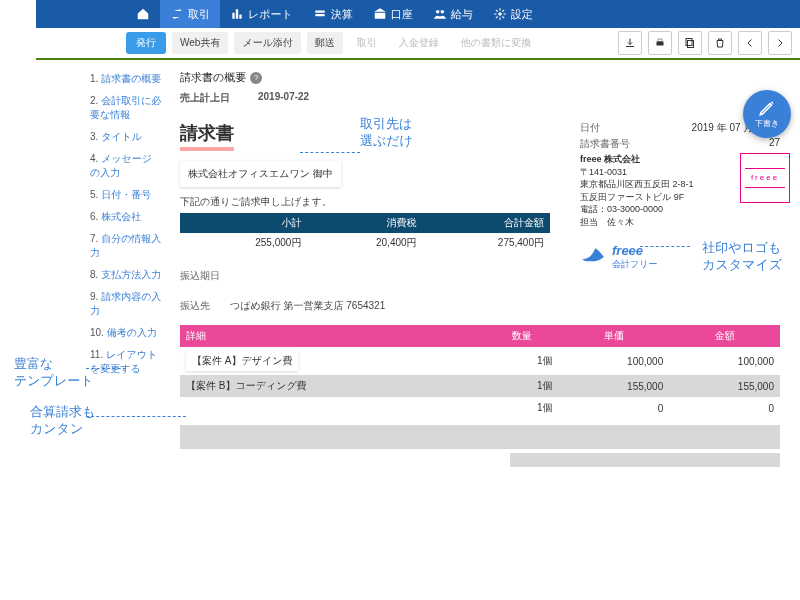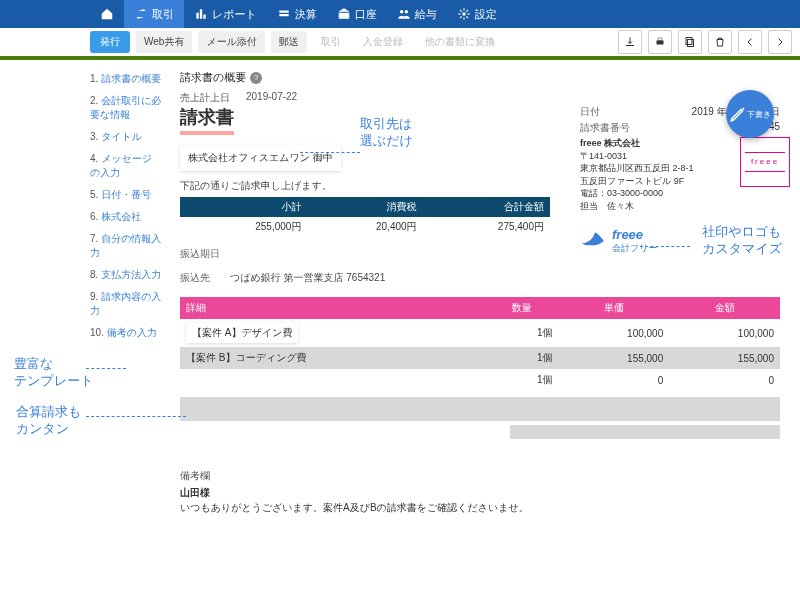--- a/index.html
+++ b/index.html
@@ -1,62 +1,62 @@
 <!DOCTYPE html>
 <html><head>
 <meta charset="utf-8">
 <style>
   * { box-sizing: border-box; margin: 0; padding: 0; }
   body { font-family: "Hiragino Sans", "Meiryo", sans-serif; font-size: 11px; color: #333; background: #fff; }
-  .viewport { width: 800px; height: 600px; position: relative; overflow: hidden; margin: 0 auto; }
+  .viewport { width: 800px; height: 600px; position: relative; overflow: hidden; margin: 0 auto; padding-left: 36px; }
 
   
   .topnav { background: #1a5ba8; display: flex; align-items: stretch; height: 28px; color: #fff; padding-left: 90px;}
   .topnav .nav-item { display: flex; align-items: center; padding: 0 10px; gap: 4px; cursor: pointer; }
   .topnav .nav-item.active { background: #3a80d8; }
   .topnav .nav-icon { width: 14px; height: 14px; display: inline-block; }
 
   
-  .subbar { display: flex; align-items: center; height: 32px; padding: 0 8px 0 90px; gap: 6px; border-bottom: 4px solid #4d7c0f; }
+  .subbar { display: flex; align-items: center; height: 32px; padding: 0 8px 0 90px; gap: 6px; border-bottom: 2px solid #4d7c0f; }
   .pill { background: #3a9ce8; color:#fff; padding:4px 10px; border-radius:3px; font-size:10px;}
   .chip { background:#f0f0f0; color:#444; padding:4px 8px; border-radius:2px; font-size:10px; }
   .chip.ghost { background:transparent; color:#bbb; }
   .subbar .spacer { flex: 1; }
   .icon-btn { width:24px; height:24px; border:1px solid #ccc; background:#fff; display:flex; align-items:center; justify-content:center; border-radius:2px; cursor:pointer;}
   .icon-btn svg { width:12px; height:12px; }
 
   
   .main { display:flex; position:absolute; top:60px; bottom:0; left:0; right:0;}
   .sidebar { width:170px; padding:12px 8px 12px 90px; font-size:10px;}
   .sidebar ol { list-style:none; }
   .sidebar li { margin-bottom:8px; line-height:1.4;}
   .sidebar li a { color:#3a80d8; text-decoration:none; }
   .sidebar li .num { color:#555; }
 
   .content { flex:1; position:relative; padding:10px 20px 10px 10px;}
   .section-title { font-size:11px; color:#222; margin-bottom:6px; display:flex; align-items:center; gap:4px;}
   .help-icon { display:inline-block; width:12px;height:12px;border-radius:50%;background:#888;color:#fff;font-size:8px;text-align:center;line-height:12px;}
-  .meta-row { display:flex; gap:16px; font-size:10px; color:#555; }
+  .meta-row { display:flex; gap:28px; font-size:10px; color:#555; margin-bottom:16px;font-weight:bold;}
   .meta-row .label { min-width:50px; }
 
   .invoice-title { font-size:18px; font-weight:600; border-bottom:4px solid #fca5a5; display:inline-block; padding-bottom:2px; margin-bottom:10px;}
 
   .two-col { display:flex; gap:30px;}
   .left-col { flex:1; }
   .right-col { width:200px; font-size:10px; position:relative;}
 
   .recipient-box { background:#fff; box-shadow:0 1px 3px rgba(0,0,0,0.15); padding:6px 8px; margin-bottom:8px; display:inline-block; font-size:10px;}
   .sub-note { font-size:10px; color:#444; margin-bottom:4px; }
 
   .totals-table { width:100%; border-collapse:collapse; font-size:10px; margin-bottom:6px;}
   .totals-table thead th { background:#0c4a6e; color:#fff; padding:3px 6px; font-weight:400; text-align:right;}
   .totals-table tbody td { padding:3px 6px; text-align:right;}
 
   .bank-block { font-size:10px; color:#444; }
-  .bank-block .row { display:flex; gap:10px; margin-top:10px;}
+  .bank-block .row { display:flex; gap:10px; margin-top:16px;}
   .bank-block .lbl { width:40px; color:#666;}
 
   .info-right .row { display:flex; font-size:10px; margin-bottom:2px;}
   .info-right .lbl { width:55px; color:#666;}
   .info-right .val { flex:1; text-align:right;}
 
   .company-block { margin-top:2px; font-size:9px; line-height:1.4; position:relative;}
   .stamp { position:absolute; right:-10px; top:0; width:50px; height:50px; border:1px solid #e08;}
   .stamp::before,.stamp::after{content:"";position:absolute;background:#e08;height:1px;left:4px;right:4px;}
   .stamp::before{top:14px;} .stamp::after{bottom:14px;}
@@ -81,21 +81,21 @@
 
   .remarks { margin-top:30px; font-size:10px;}
   .remarks .hdr {  margin-bottom:2px; color:#555;}
   .remarks .body { line-height:1.5; }
 
   
   .callout { position:absolute; color:#3a80d8; font-size:13px; line-height:1.3; pointer-events:none;}
   .dashed { border-top:1px dashed #3a80d8; }
 
   
-  .fab { position:absolute; right:26px; top:90px; width:48px; height:48px; border-radius:50%; background:#3a80d8; color:#fff; display:flex; flex-direction:row; align-items:center; justify-content:center; box-shadow:0 2px 6px rgba(0,0,0,0.3); cursor:pointer;}
+  .fab { position:absolute; right:9px; top:90px; width:48px; height:48px; border-radius:50%; background:#3a80d8; color:#fff; display:flex; flex-direction:column; align-items:center; justify-content:center; box-shadow:0 2px 6px rgba(0,0,0,0.3); cursor:pointer;}
   .fab svg{width:18px;height:18px;}
   .fab .lbl{font-size:8px;margin-top:1px;}
 </style>
 </head>
 <body>
 
 <div class="viewport">
 
   <div class="topnav">
     <div class="nav-item">
@@ -195,20 +195,21 @@
           <li><span class="num">1. </span><a href="#">請求書の概要</a></li>
           <li><span class="num">2. </span><a href="#">会計取引に必要な情報</a></li>
           <li><span class="num">3. </span><a href="#">タイトル</a></li>
           <li><span class="num">4. </span><a href="#">メッセージの入力</a></li>
           <li><span class="num">5. </span><a href="#">日付・番号</a></li>
           <li><span class="num">6. </span><a href="#">株式会社</a></li>
           <li><span class="num">7. </span><a href="#">自分の情報入力</a></li>
           <li><span class="num">8. </span><a href="#">支払方法入力</a></li>
           <li><span class="num">9. </span><a href="#">請求内容の入力</a></li>
           <li><span class="num">10. </span><a href="#">備考の入力</a></li>
+          <li><span class="num">11. </span><a href="#">レイアウトを変更する</a></li>
         </ol>
     </div>
 
     <div class="content">
       <div class="section-title">
         <span>請求書の概要</span>
         <span class="help-icon">?</span>
       </div>
       <div class="meta-row">
         <span class="label">売上計上日</span>
@@ -251,21 +252,21 @@
         </div>
 
         <div class="right-col">
           <div class="info-right">
             <div class="row">
                 <span class="lbl">日付</span>
                 <span class="val">2019 年 07 月 22 日</span>
               </div>
             <div class="row">
                 <span class="lbl">請求書番号</span>
-                <span class="val">45</span>
+                <span class="val">27</span>
               </div>
           </div>
           <div class="company-block">
             <div><b>freee 株式会社</b></div>
             <div>〒141-0031</div>
             <div>東京都品川区西五反田 2-8-1</div>
             <div>五反田ファーストビル 9F</div>
             <div>電話：03-3000-0000</div>
             <div><span>担当</span>　<span>佐々木</span></div>
             <div class="stamp">
@@ -310,43 +311,36 @@
               <td><span></span></td>
               <td>1個</td>
               <td>0</td>
               <td>0</td>
             </tr>
           </tbody>
       </table>
       <div class="totals-block"></div>
       <div class="half-bar"></div>
 
-      <div class="remarks">
-        <div class="hdr">備考欄</div>
-        <div class="body">
-          <b>山田様</b><br>
-          <span>いつもありがとうございます。案件A及びBの請求書をご確認くださいませ。</span>
-        </div>
-      </div>
     </div>
   </div>
 
   <div class="callout" style="left:360px; top:116px; white-space:pre;">取引先は
 選ぶだけ</div>
   <div class="dashed" style="position:absolute;left:300px;top:152px;width:60px;"></div>
 
-  <div class="callout" style="right:18px; top:224px; white-space:pre; text-align:left;">社印やロゴも
+  <div class="callout" style="right:18px; top:240px; white-space:pre; text-align:left;">社印やロゴも
 カスタマイズ</div>
   <div class="dashed" style="position:absolute;right:110px;top:246px;width:50px;"></div>
 
   <div class="callout" style="left:14px; top:356px; white-space:pre;">豊富な
 テンプレート</div>
   <div class="dashed" style="position:absolute;left:86px;top:368px;width:40px;"></div>
 
-  <div class="callout" style="left:16px; top:404px; white-space:pre;">合算請求も
+  <div class="callout" style="left:30px; top:404px; white-space:pre;">合算請求も
 カンタン</div>
   <div class="dashed" style="position:absolute;left:86px;top:416px;width:100px;"></div>
 
   <div class="fab">
     <svg viewBox="0 0 24 24">
         <path d="M3 21l3-1 12-12-2-2L4 18zM18 4l2 2" stroke="#fff" stroke-width="2" fill="none"></path>
       </svg>
     <span class="lbl">下書き</span>
   </div>
 

